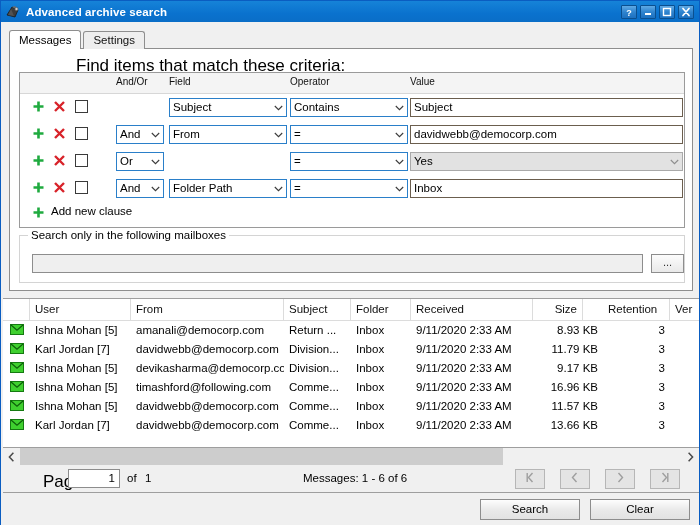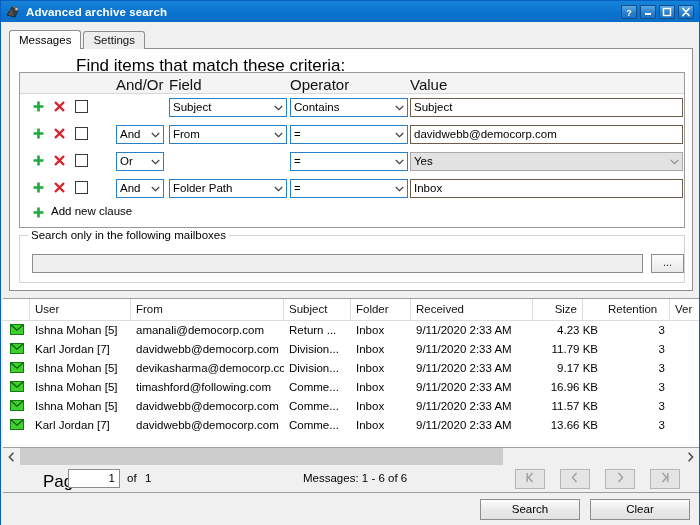--- a/index.html
+++ b/index.html
@@ -104,21 +104,21 @@
     box-sizing: border-box;
     overflow: hidden;
   }
   .grid-head {
     height: 20px;
     background: #f4f4f4;
     border-bottom: 1px solid #d7d7d7;
     position: relative;
   }
   .grid-head span {
-    position: absolute; top: 3px; font-size: 15px; color: #111;
+    position: absolute; top: 3px; font-size: 10px; color: #111;
   }
   .hd-andor { left: 96px; }
   .hd-field { left: 149px; }
   .hd-oper  { left: 270px; }
   .hd-value { left: 390px; }
 
   .crow {
     position: relative;
     height: 27px;
   }
@@ -614,21 +614,21 @@
         <svg width="14" height="11" viewBox="0 0 14 11">
           <rect x="0.5" y="0.5" width="13" height="10" fill="#3fd02f" stroke="#157a11" stroke-width="1"></rect>
           <path d="M1 1 L7 6.3 L13 1" fill="none" stroke="#0d5e0a" stroke-width="1.2"></path>
         </svg>
       </span>
       <span class="rcell" style="left:27px; width:101px;">Ishna Mohan [5]</span>
       <span class="rcell" style="left:128px; width:153px;">amanali@democorp.com</span>
       <span class="rcell" style="left:281px; width:67px;">Return ...</span>
       <span class="rcell" style="left:348px; width:60px;">Inbox</span>
       <span class="rcell" style="left:408px; width:122px;">9/11/2020 2:33 AM</span>
-      <span class="rcell rt" style="left:530px; width:70px;">4.23 KB</span>
+      <span class="rcell rt" style="left:530px; width:70px;">8.93 KB</span>
       <span class="rcell rt" style="left:600px; width:67px;">3</span>
       <span class="rcell" style="left:667px; width:29px;"></span>
     </div>
 
     <div class="res-row">
       <span class="env">
         <svg width="14" height="11" viewBox="0 0 14 11">
           <rect x="0.5" y="0.5" width="13" height="10" fill="#3fd02f" stroke="#157a11" stroke-width="1"></rect>
           <path d="M1 1 L7 6.3 L13 1" fill="none" stroke="#0d5e0a" stroke-width="1.2"></path>
         </svg>

